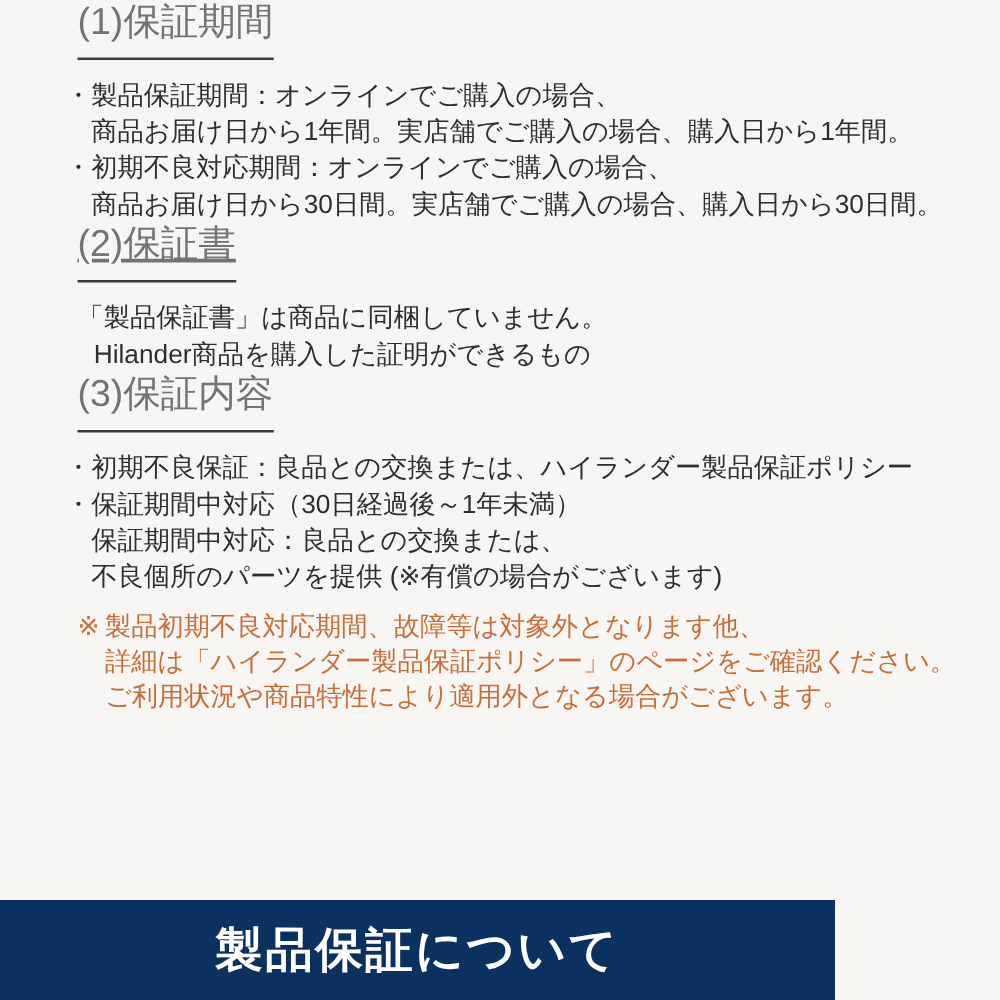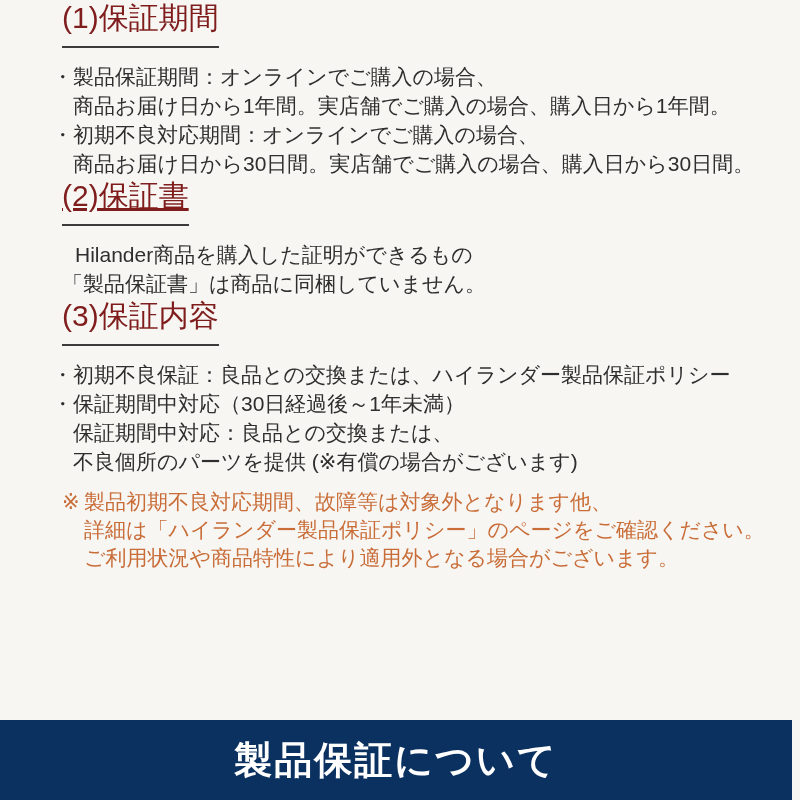--- a/index.html
+++ b/index.html
@@ -19,21 +19,21 @@
     overflow: hidden;
     background: #f7f6f3;
   }
   
   h2.sec-heading {
     display: table;
     margin: 0 0 0 62px;
     font-size: 30px;
     font-weight: 500;
     line-height: 36px;
-    color: #7f1d1d;
+    color: #737373;
     padding-bottom: 10px;
     border-bottom: 2px solid #3a3a3a;
     white-space: nowrap;
   }
   .mt-h1 { margin-top: 28px; }
   .mt-h2 { margin-top: 18px; text-decoration: underline; }
   .mt-h3 { margin-top: 22px; }
 
   
   .sec-body {
@@ -79,21 +79,21 @@
     left: 0;
     top: 0;
     width: 22px;
   }
 
   
   .footer-bar {
     position: absolute;
     left: 0;
     top: 720px;
-    width: 792px;
+    width: 668px;
     height: 80px;
     background: #0b3161;
     display: flex;
     align-items: center;
     justify-content: center;
   }
   .footer-title {
     color: #ffffff;
     font-size: 38px;
     font-weight: 700;
@@ -112,22 +112,22 @@
       <p class="line"><span class="marker">・</span><span>製品保証期間：オンラインでご購入の場合、</span></p>
       <p class="line"><span class="marker"></span><span>商品お届け日から1年間。実店舗でご購入の場合、購入日から1年間。</span></p>
       <p class="line"><span class="marker">・</span><span>初期不良対応期間：オンラインでご購入の場合、</span></p>
       <p class="line"><span class="marker"></span><span>商品お届け日から30日間。実店舗でご購入の場合、購入日から30日間。</span></p>
     </div>
   </section>
 
   <section>
     <h2 class="sec-heading mt-h2">(2)保証書</h2>
     <div class="sec-body plain">
+      <p class="line"><span>「製品保証書」は商品に同梱していません。</span></p>
       <p class="line ind"><span>Hilander商品を購入した証明ができるもの</span></p>
-      <p class="line"><span>「製品保証書」は商品に同梱していません。</span></p>
     </div>
   </section>
 
   <section>
     <h2 class="sec-heading mt-h3">(3)保証内容</h2>
     <div class="sec-body">
       <p class="line"><span class="marker">・</span></p>
       <p class="line"><span class="marker"></span><span>初期不良保証：良品との交換または、ハイランダー製品保証ポリシー</span></p>
       <p class="line"><span class="marker">・</span><span>保証期間中対応（30日経過後～1年未満）</span></p>
       <p class="line"><span class="marker"></span><span>保証期間中対応：良品との交換または、</span></p>

